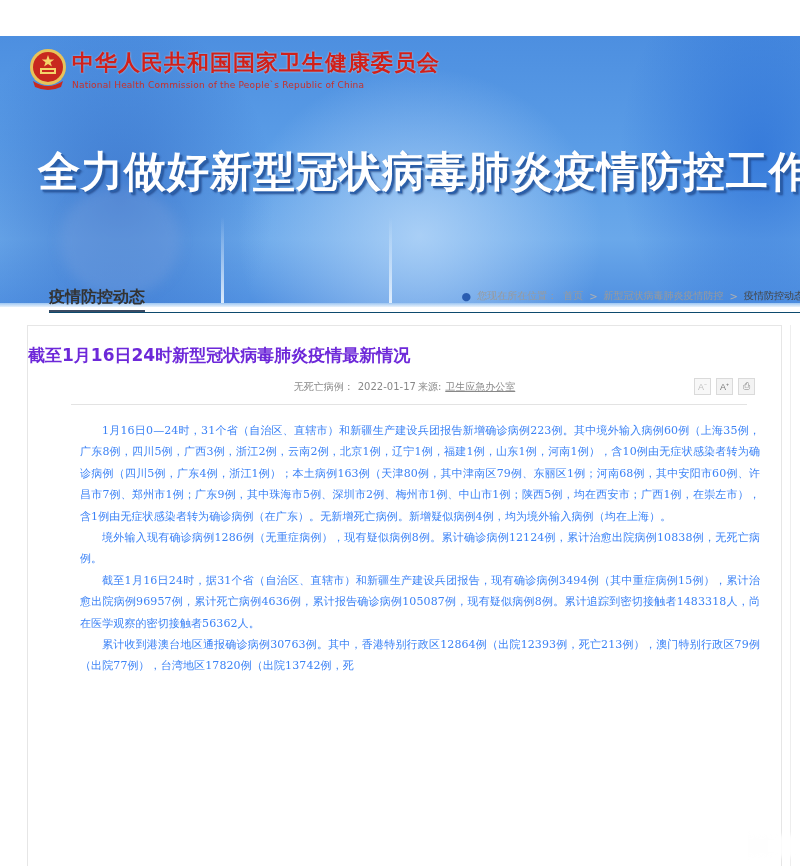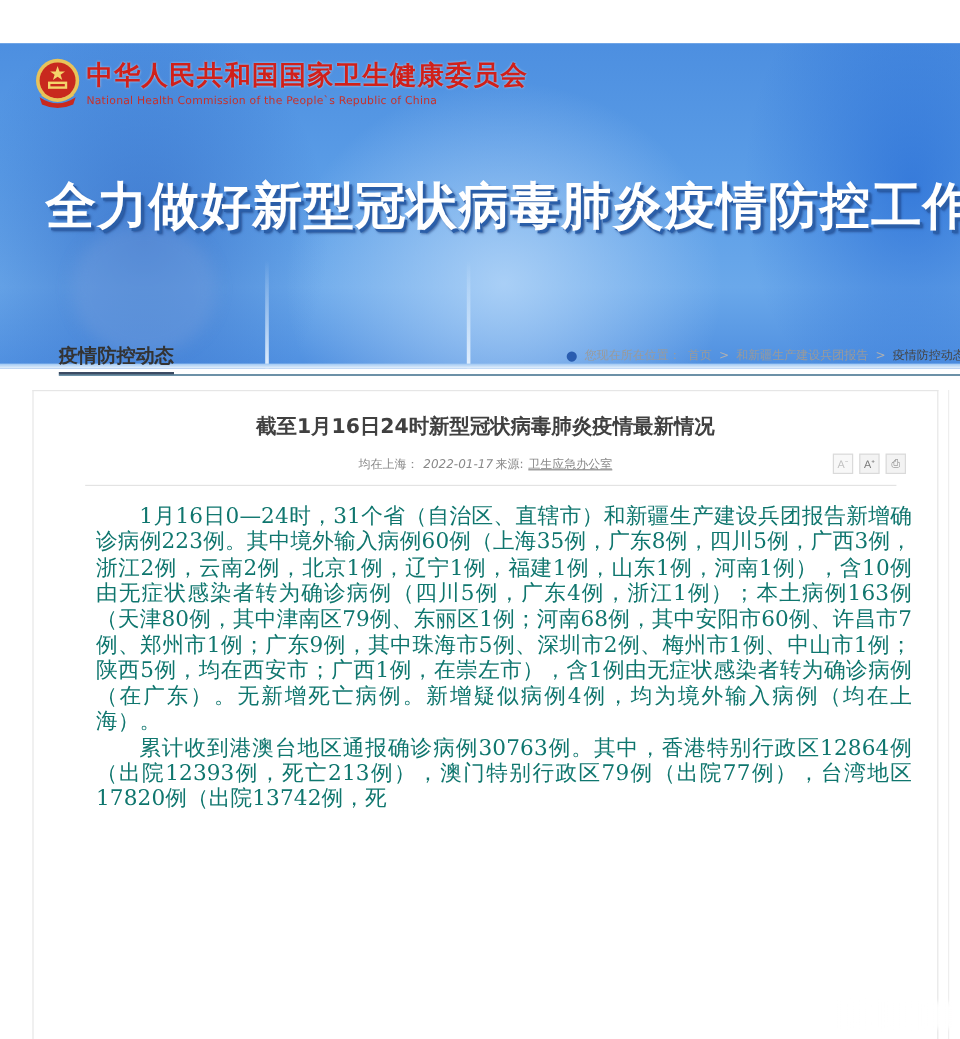--- a/index.html
+++ b/index.html
@@ -63,46 +63,46 @@
   .breadcrumb .pin { color: #2a5db0; font-size: 11px; }
   .breadcrumb .sep { color: #b0b0b0; }
   .breadcrumb .current { color: #444; }
 
   
   .article {
     position: absolute; left: 27px; top: 325px; width: 755px; height: 560px;
     border: 1px solid #e6e6e6; border-bottom: none;
   }
   .article-title {
-    position: absolute; left: 0; right: 0; top: 18px; text-align: center;
-    font-size: 17px; color: #404040; white-space: nowrap;
+    position: absolute; left: 0; right: 0; top: 18px; 
+    font-size: 17px; color: #6d28d9; white-space: nowrap;
   }
   .meta {
     position: absolute; left: 0; right: 0; top: 54px; text-align: center;
     font-size: 10px; color: #888; white-space: nowrap;
   }
   .meta .label { margin-right: 4px; }
-  .meta .date { margin-right: 2px; font-style: italic; }
+  .meta .date { margin-right: 2px; }
   .meta .source { text-decoration: underline; margin-top: 32px; }
   .tools {
     position: absolute; right: 26px; top: 52px; display: flex; gap: 5px;
   }
   .tool-btn {
     width: 17px; height: 17px; border: 1px solid #dadada; background: #f3f3f3;
     font-size: 9px; color: #777; display: flex; align-items: center; justify-content: center;
     font-family: "Liberation Sans", sans-serif; cursor: pointer;
   }
   .tool-btn.dim { color: #c0c0c0; background: #f8f8f8; }
   .meta-rule {
     position: absolute; left: 43px; right: 34px; top: 78px; border-top: 1px solid #e3e3e3;
   }
   .body-text {
     position: absolute; left: 53px; top: 95px; width: 680px;
     font-family: "DejaVu Serif", "Liberation Serif", serif;
-    font-size: 18px; line-height: 21.4px; color: #0f766e;
+    font-size: 11px; line-height: 21.4px; color: #3b82f6;
     text-align: justify; letter-spacing: 0.1px;
   }
   .body-text p { text-indent: 2em; }
 
   .watermark {
     position: absolute; left: 700px; top: 835px; width: 95px; height: 22px;
     background: linear-gradient(90deg, rgba(255,255,255,0.2), rgba(255,255,255,0.95));
     filter: blur(2px);
   }
   .right-edge { position: absolute; left: 790px; top: 325px; width: 1px; height: 541px; background: #eeeeee; }
@@ -129,40 +129,42 @@
   <div class="slogan">全力做好新型冠状病毒肺炎疫情防控工作</div>
 </div>
 
 <div class="section-head">
   <div class="section-title">疫情防控动态</div>
   <div class="breadcrumb">
     <span class="pin">●</span>
     <span>您现在所在位置：</span>
     <span>首页</span>
     <span class="sep">&gt;</span>
-    <span>和新疆生产建设兵团报告</span>
+    <span>新型冠状病毒肺炎疫情防控</span>
     <span class="sep">&gt;</span>
     <span class="current">疫情防控动态</span>
   </div>
 </div>
 
 <div class="article">
   <h1 class="article-title">截至1月16日24时新型冠状病毒肺炎疫情最新情况</h1>
   <div class="meta">
-    <span class="label">均在上海：</span><span class="date">2022-01-17</span><span class="label">来源:</span><span class="source">卫生应急办公室</span>
+    <span class="label">无死亡病例：</span><span class="date">2022-01-17</span><span class="label">来源:</span><span class="source">卫生应急办公室</span>
   </div>
   <div class="tools">
     <div class="tool-btn dim">A⁻</div>
     <div class="tool-btn">A⁺</div>
     <div class="tool-btn">
       <span>⎙</span>
     </div>
   </div>
   <div class="meta-rule"></div>
 </div>
 
 <div class="body-text" style="left:80px; top:420px;">
   <p>1月16日0—24时，31个省（自治区、直辖市）和新疆生产建设兵团报告新增确诊病例223例。其中境外输入病例60例（上海35例，广东8例，四川5例，广西3例，浙江2例，云南2例，北京1例，辽宁1例，福建1例，山东1例，河南1例），含10例由无症状感染者转为确诊病例（四川5例，广东4例，浙江1例）；本土病例163例（天津80例，其中津南区79例、东丽区1例；河南68例，其中安阳市60例、许昌市7例、郑州市1例；广东9例，其中珠海市5例、深圳市2例、梅州市1例、中山市1例；陕西5例，均在西安市；广西1例，在崇左市），含1例由无症状感染者转为确诊病例（在广东）。无新增死亡病例。新增疑似病例4例，均为境外输入病例（均在上海）。</p>
+  <p>境外输入现有确诊病例1286例（无重症病例），现有疑似病例8例。累计确诊病例12124例，累计治愈出院病例10838例，无死亡病例。</p>
+  <p>截至1月16日24时，据31个省（自治区、直辖市）和新疆生产建设兵团报告，现有确诊病例3494例（其中重症病例15例），累计治愈出院病例96957例，累计死亡病例4636例，累计报告确诊病例105087例，现有疑似病例8例。累计追踪到密切接触者1483318人，尚在医学观察的密切接触者56362人。</p>
   <p>累计收到港澳台地区通报确诊病例30763例。其中，香港特别行政区12864例（出院12393例，死亡213例），澳门特别行政区79例（出院77例），台湾地区17820例（出院13742例，死</p>
 </div>
 
 <div class="right-edge"></div>
 <div class="watermark"></div>
 
 </body></html>

